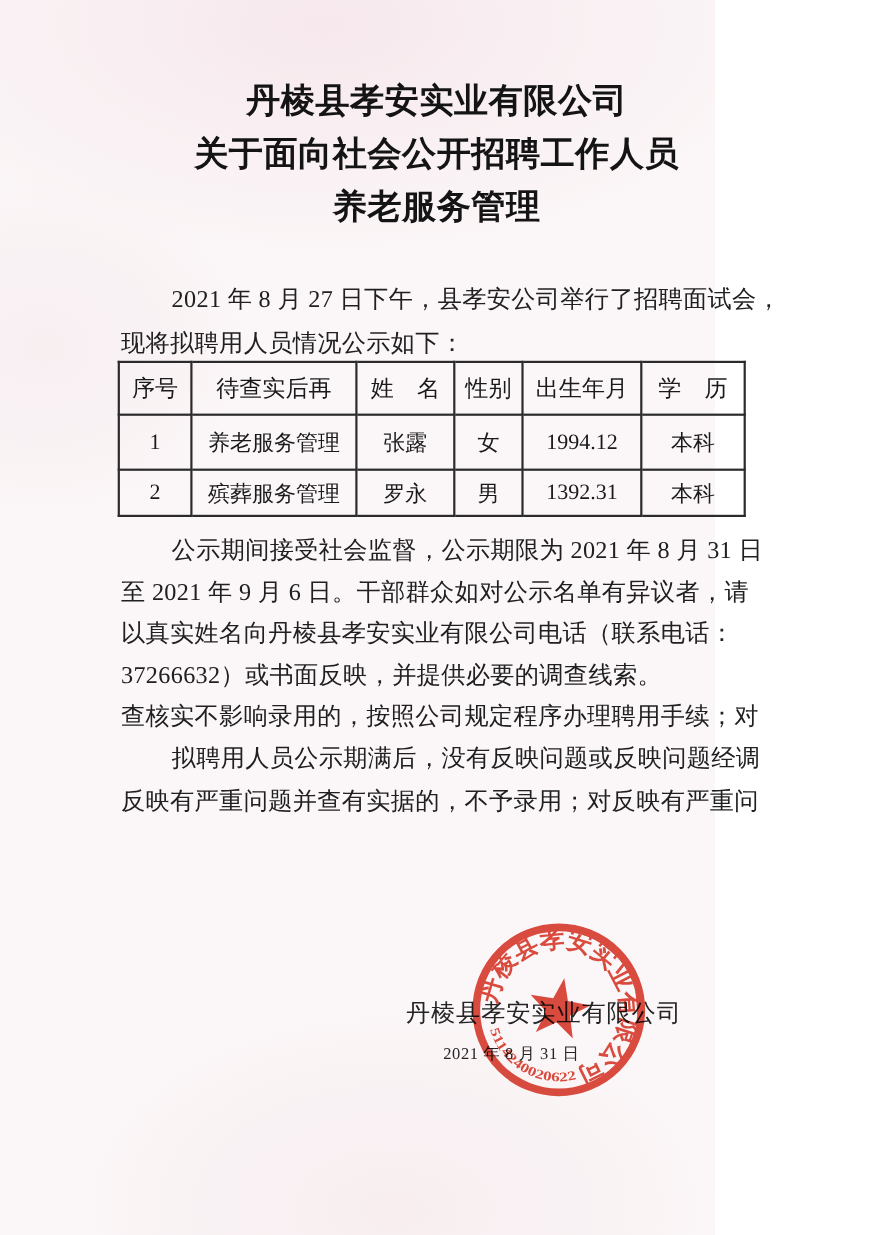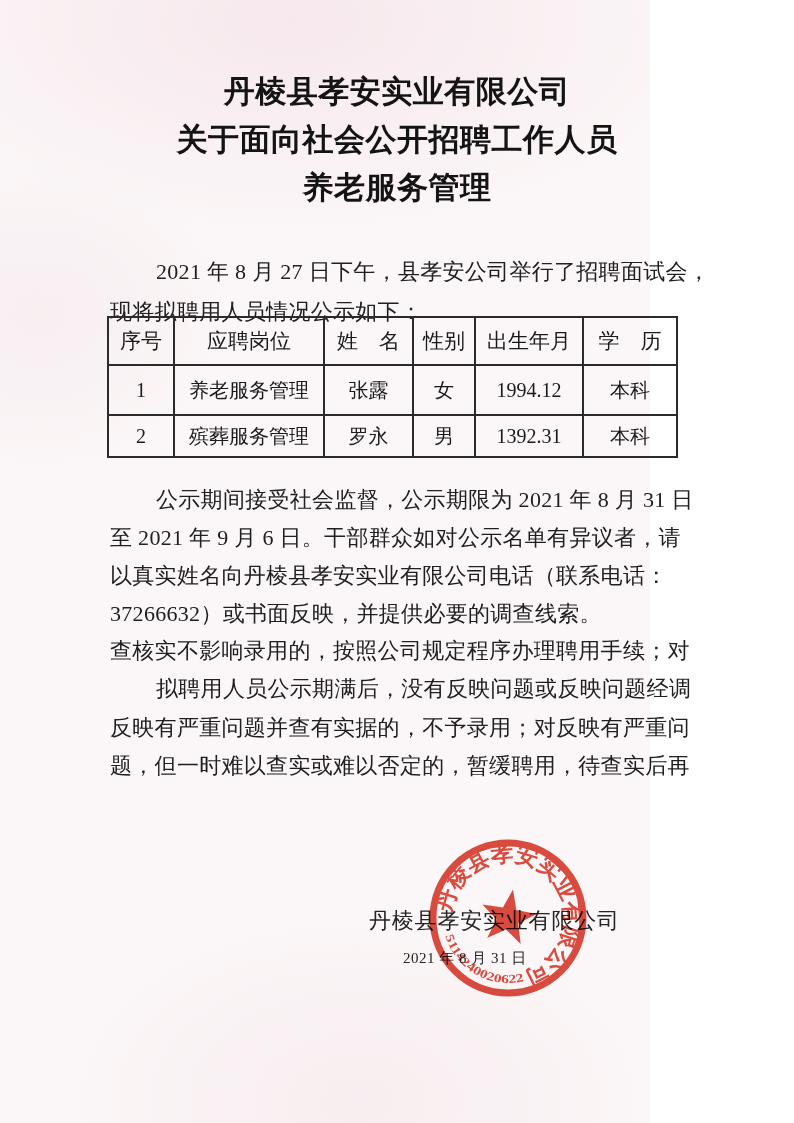--- a/index.html
+++ b/index.html
@@ -32,21 +32,21 @@
     font-size:22px;color:#202020;
     letter-spacing:0.3px;
     white-space:nowrap;
   }
   .para .line{display:block;}
   .p1{top:252px;line-height:40px;}
   .p2{top:481px;line-height:38px;}
   .p3{top:632px;line-height:38.4px;}
   .indent{padding-left:46px;}
   table.roster{
-    position:absolute;top:316px;left:107px;
+    position:absolute;top:328px;left:107px;
     width:569px;
     border-collapse:collapse;
     table-layout:fixed;
     font-size:20px;color:#1a1a1a;
   }
   table.roster th, table.roster td{
     border:2px solid #2b2b2b;
     text-align:center;
     vertical-align:middle;
     font-weight:400;
@@ -101,21 +101,21 @@
       <col style="width:66px">
         <col style="width:150px">
         <col style="width:89px">
       <col style="width:62px">
         <col style="width:108px">
         <col style="width:94px">
     </colgroup>
     <thead>
       <tr>
         <th>序号</th>
-        <th>应聘岗位</th>
+        <th>待查实后再</th>
         <th>姓　名</th>
         <th>性别</th>
         <th>出生年月</th>
         <th>学　历</th>
       </tr>
     </thead>
     <tbody>
       <tr class="r1">
         <td>1</td>
         <td>养老服务管理</td>
@@ -139,21 +139,20 @@
     <span class="line indent">公示期间接受社会监督，公示期限为 2021 年 8 月 31 日</span>
     <span class="line">至 2021 年 9 月 6 日。干部群众如对公示名单有异议者，请</span>
     <span class="line">以真实姓名向丹棱县孝安实业有限公司电话（联系电话：</span>
     <span class="line">37266632）或书面反映，并提供必要的调查线索。</span>
   </div>
 
   <div class="para p3">
     <span class="line">查核实不影响录用的，按照公司规定程序办理聘用手续；对</span>
     <span class="line indent">拟聘用人员公示期满后，没有反映问题或反映问题经调</span>
     <span class="line">反映有严重问题并查有实据的，不予录用；对反映有严重问</span>
-    <span class="line">题，但一时难以查实或难以否定的，暂缓聘用，待查实后再</span>
   </div>
 
   <div class="sig-company">丹棱县孝安实业有限公司</div>
   <div class="sig-date">2021 年 8 月 31 日</div>
 
   <svg class="seal" viewBox="-100 -100 200 200" xmlns="http://www.w3.org/2000/svg">
     <defs>
       <path id="sealArc" d="M -56.8 -5.0 A 57 57 0 1 1 14.8 55.1"></path>
       <path id="sealCodeArc" d="M -62.5 17.9 A 65 65 0 0 0 16.8 62.8"></path>
     </defs>

